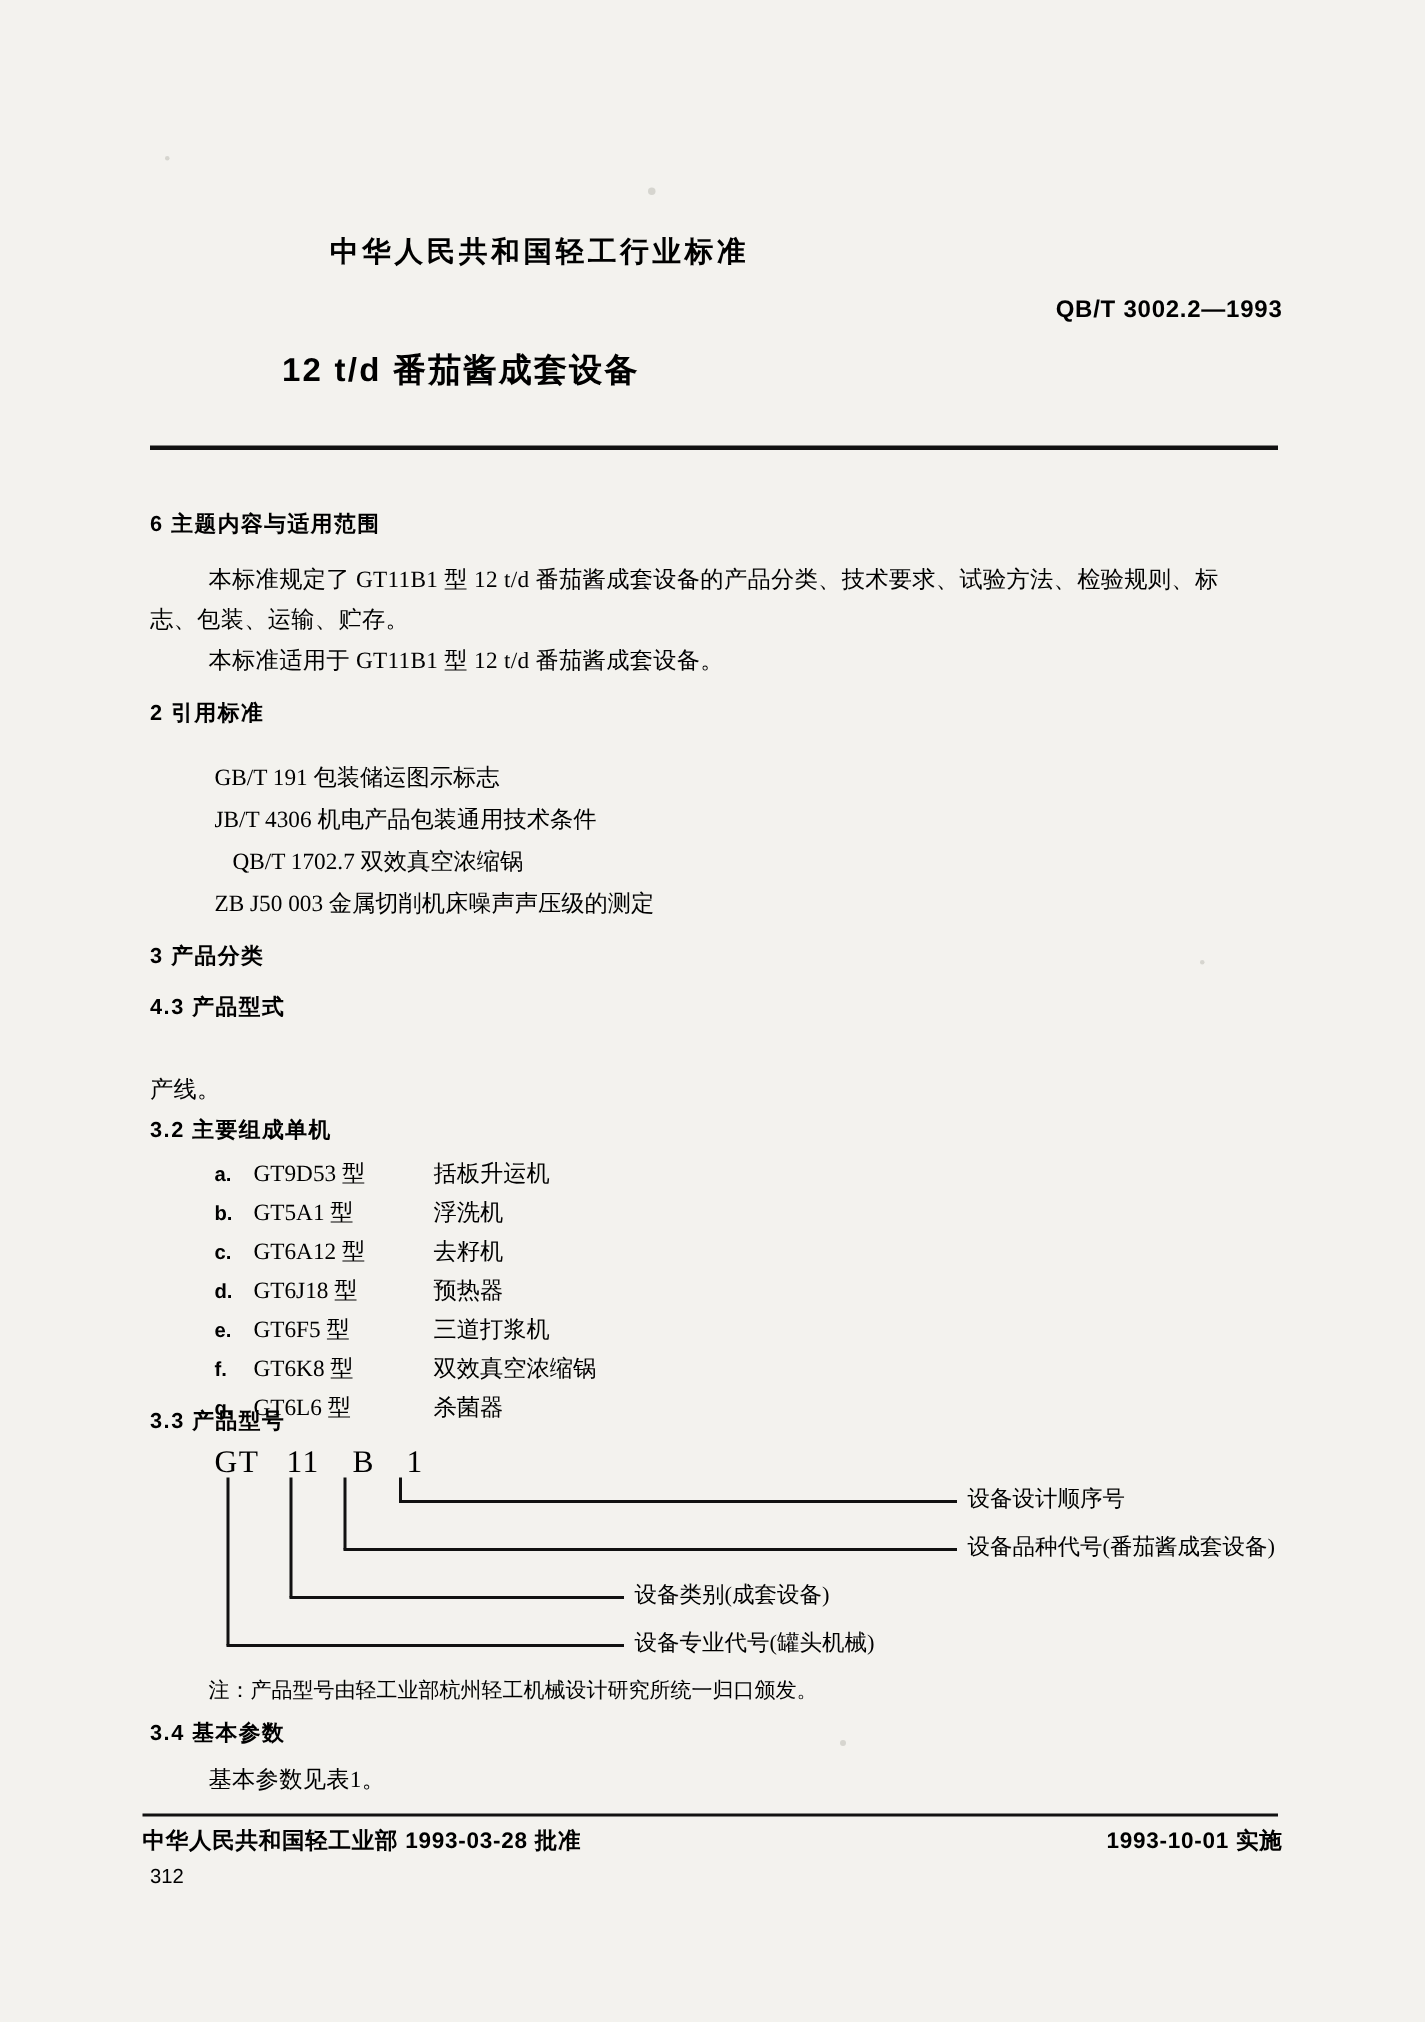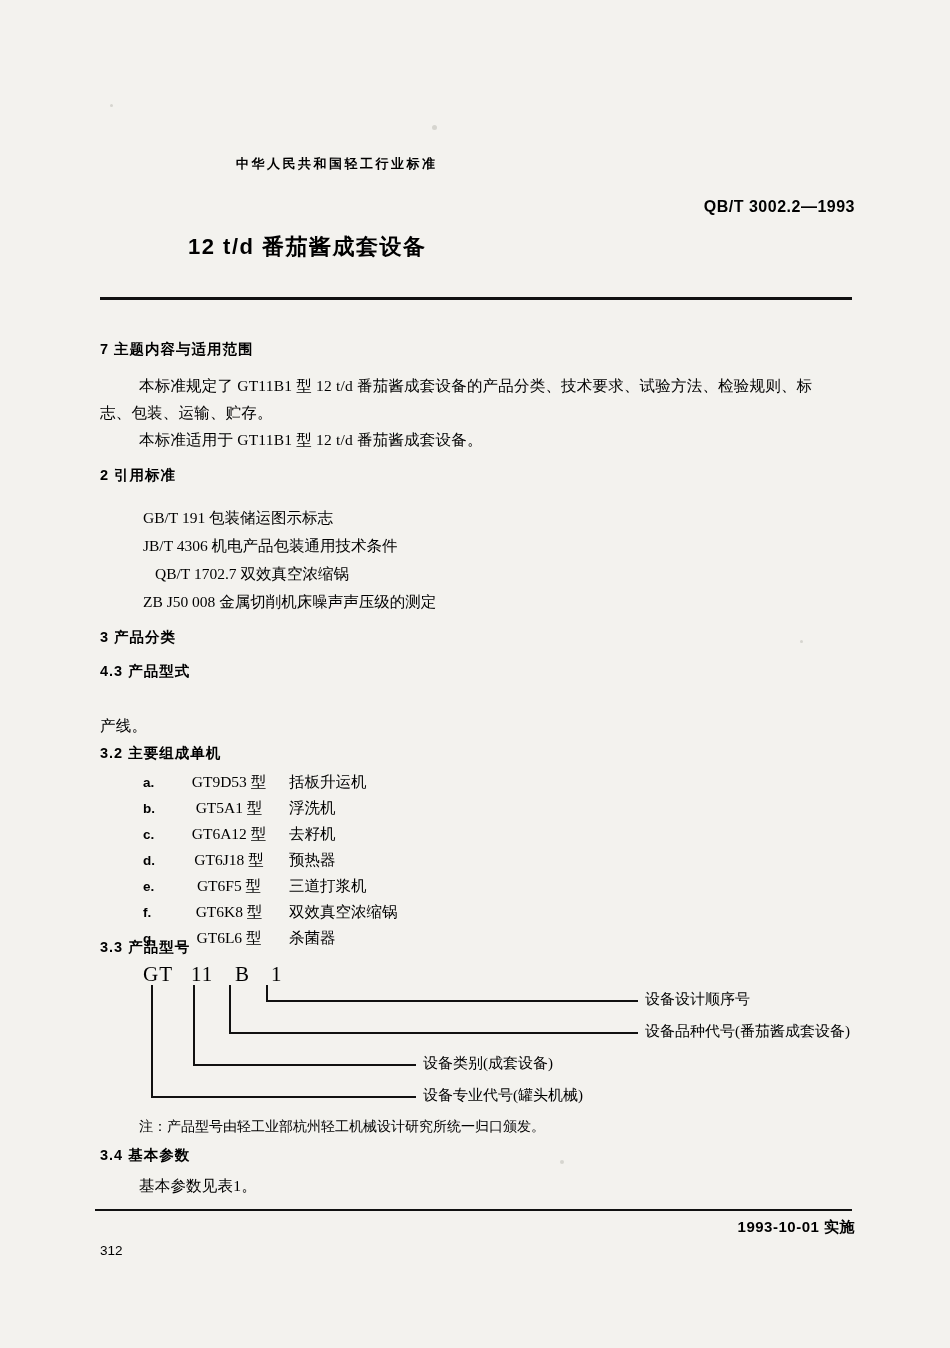--- a/index.html
+++ b/index.html
@@ -27,25 +27,25 @@
   .content {
     position: absolute;
     left: 95px;
     top: 0;
     width: 760px;
     height: 1348px;
   }
 
   .org-line {
     position: absolute;
-    left: 141px;
+    left: 125px;
     top: 155px;
     font-family: Liberation Mono, monospace;
     font-weight: bold;
-    font-size: 13px;
+    font-size: 19px;
     letter-spacing: 2.5px;
   }
   .std-no {
     position: absolute;
     right: 0px;
     top: 198px;
     font-family: "Liberation Sans", sans-serif;
     font-weight: bold;
     font-size: 16px;
     letter-spacing: 0.5px;
@@ -104,21 +104,20 @@
   .unit-row .mk {
     font-family: "Liberation Sans", sans-serif;
     font-weight: bold;
     font-size: 13.5px;
     display: inline-block;
     width: 26px;
   }
   .unit-row .mdl {
     display: inline-block;
     width: 120px;
-    text-align: center;
   }
 
   
   .code-chars {
     position: absolute;
     left: 48px;
     top: 962px;
     font-family: "Liberation Serif", serif;
     font-size: 21px;
     letter-spacing: 1px;
@@ -185,30 +184,30 @@
   <div class="speck" style="left:800px;top:640px;width:3px;height:3px;"></div>
   <div class="speck" style="left:560px;top:1160px;width:4px;height:4px;"></div>
 
   <div class="content">
 
     <div class="org-line">中华人民共和国轻工行业标准</div>
     <div class="std-no">QB/T 3002.2—1993</div>
     <div class="doc-title">12 t/d 番茄酱成套设备</div>
     <div class="rule"></div>
 
-    <div class="sec-head" style="left:5px;top:340px;">7   主题内容与适用范围</div>
+    <div class="sec-head" style="left:5px;top:340px;">6   主题内容与适用范围</div>
     <div class="body-text" style="left:44px;top:376px;">本标准规定了 GT11B1 型 12 t/d 番茄酱成套设备的产品分类、技术要求、试验方法、检验规则、标</div>
     <div class="body-text" style="left:5px;top:403px;">志、包装、运输、贮存。</div>
     <div class="body-text" style="left:44px;top:430px;">本标准适用于 GT11B1 型 12 t/d 番茄酱成套设备。</div>
 
     <div class="sec-head" style="left:5px;top:466px;text-align:right;">2   引用标准</div>
     <div class="ref-item" style="left:48px;top:508px;">GB/T 191    包装储运图示标志</div>
     <div class="ref-item" style="left:48px;top:536px;">JB/T 4306    机电产品包装通用技术条件</div>
     <div class="ref-item" style="left:48px;top:564px;margin-left:12px;">QB/T 1702.7   双效真空浓缩锅</div>
-    <div class="ref-item" style="left:48px;top:592px;">ZB J50 008    金属切削机床噪声声压级的测定</div>
+    <div class="ref-item" style="left:48px;top:592px;">ZB J50 003    金属切削机床噪声声压级的测定</div>
 
     <div class="sec-head" style="left:5px;top:628px;">3   产品分类</div>
 
     <div class="sub-head" style="left:5px;top:662px;">4.3   产品型式</div>
     <div class="body-text" style="left:5px;top:716px;">产线。</div>
 
     <div class="sub-head" style="left:5px;top:744px;">3.2   主要组成单机</div>
 
     <div class="unit-row" style="left:48px;top:772px;">
       <span class="mk">a.</span><span class="mdl">GT9D53 型</span><span>括板升运机</span>
@@ -254,17 +253,18 @@
     <div class="cd-label" style="left:550px;top:1022px;">设备品种代号(番茄酱成套设备)</div>
     <div class="cd-label" style="left:328px;top:1054px;">设备类别(成套设备)</div>
     <div class="cd-label" style="left:328px;top:1086px;">设备专业代号(罐头机械)</div>
 
     <div class="note" style="left:44px;top:1118px;">注：产品型号由轻工业部杭州轻工机械设计研究所统一归口颁发。</div>
 
     <div class="sub-head" style="left:5px;top:1146px;">3.4   基本参数</div>
     <div class="body-text" style="left:44px;top:1176px;">基本参数见表1。</div>
 
     <div class="cd-line" style="left:0px;top:1209px;width:757px;height:1.5px;"></div>
+    <div class="footer-left">中华人民共和国轻工业部 1993-03-28 批准</div>
     <div class="footer-right">1993-10-01 实施</div>
     <div class="page-no">312</div>
 
   </div>
 </div>
 
 </body></html>

